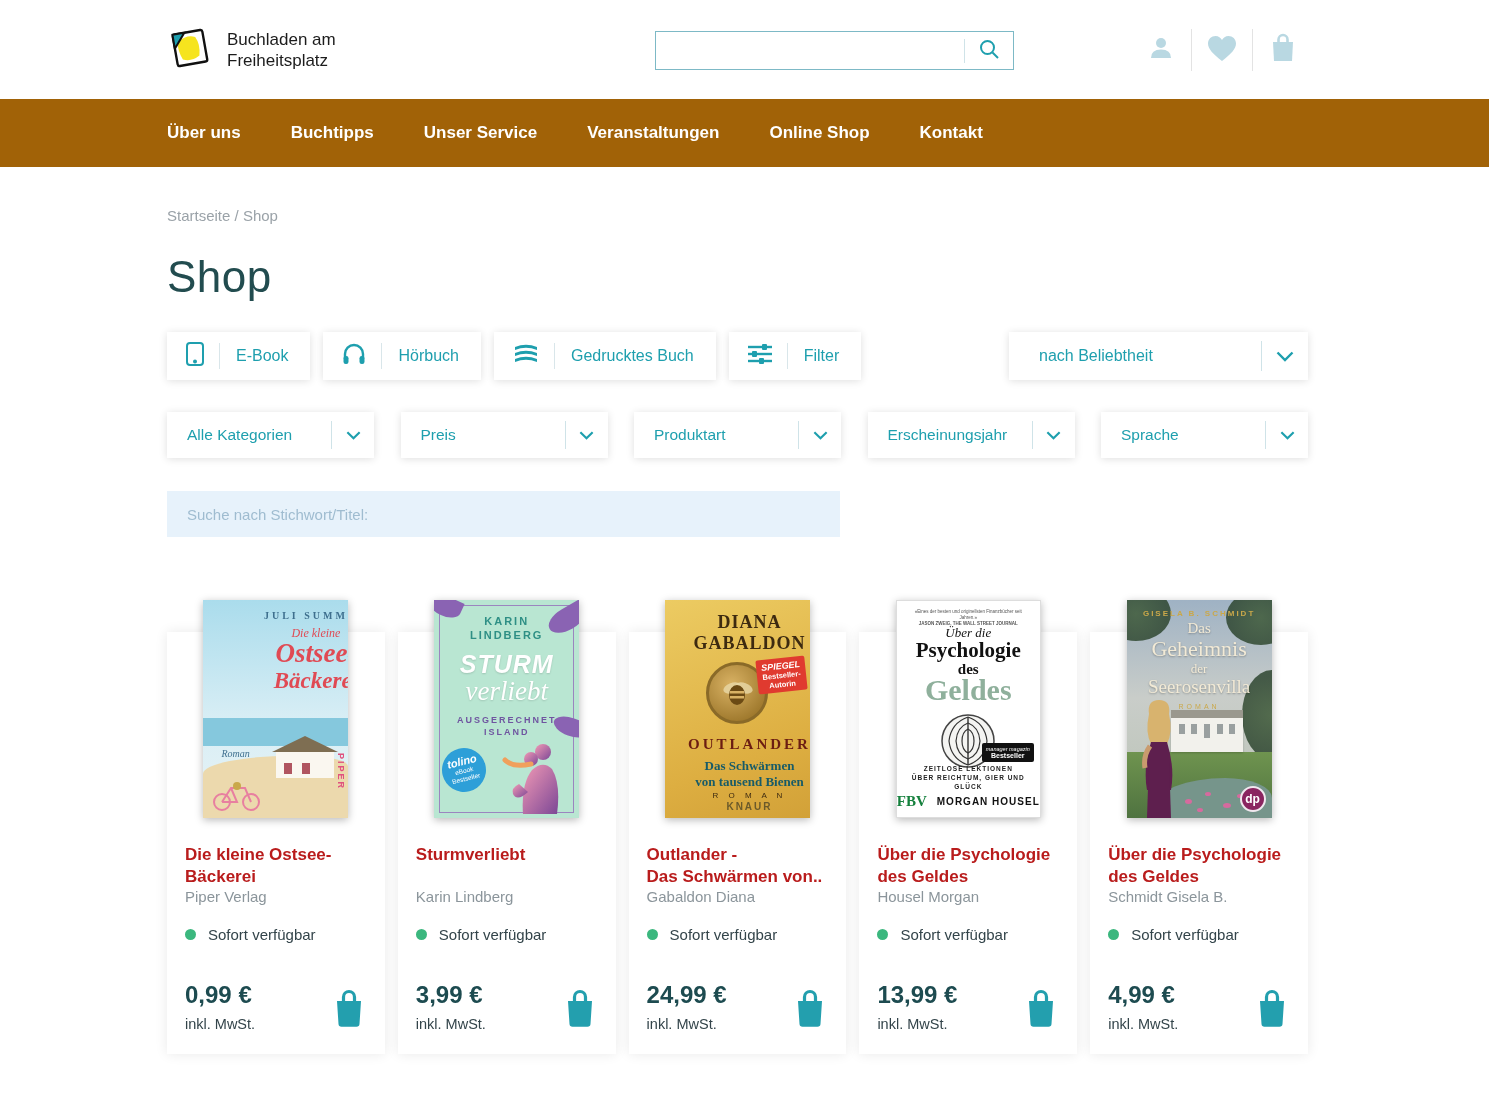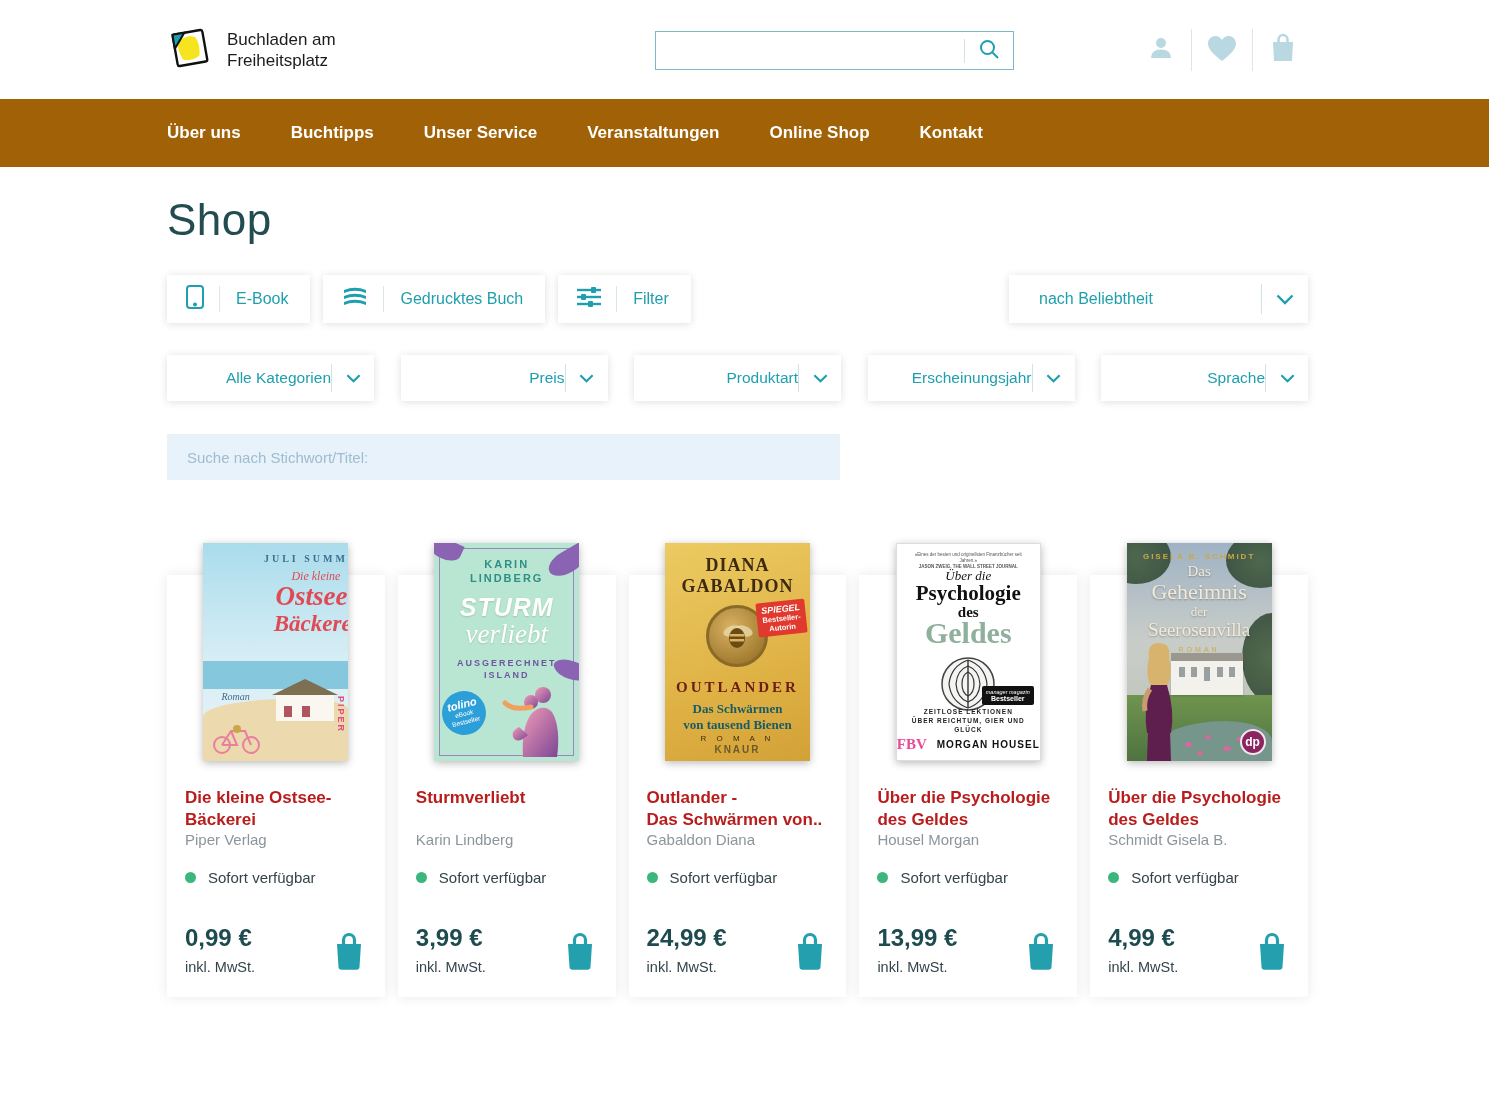--- a/index.html
+++ b/index.html
@@ -33,21 +33,21 @@
   .toolbar { margin-top:30px; display:flex; align-items:center; }
   .media-btn { height:48px; background:#fff; box-shadow:0 1px 8px rgba(0,0,0,.13); display:flex; align-items:center; margin-right:13px; cursor:pointer; padding:0 22px 0 18px; }
   .media-btn .mdiv { width:1px; height:26px; background:#d9e6ea; margin:0 16px 0 14px; }
   .media-btn .mlabel { color:#1e9fae; font-size:16px; }
   .sort-select { margin-left:auto; width:299px; height:48px; background:#fff; box-shadow:0 1px 8px rgba(0,0,0,.13); display:flex; align-items:center; cursor:pointer; }
   .sort-select .slabel { color:#1e9fae; font-size:16px; padding-left:30px; flex:1; }
   .sort-select .sdiv { width:1px; height:30px; background:#cfe3e8; }
   .chev { width:46px; display:flex; align-items:center; justify-content:center; }
 
   
-  .filter-row { margin-top:32px; display:flex; justify-content:space-between;text-align:right; }
+  .filter-row { margin-top:32px; display:flex; justify-content:space-between; }
   .dropdown { width:207px; height:46px; background:#fff; box-shadow:0 1px 8px rgba(0,0,0,.13); display:flex; align-items:center; cursor:pointer; }
   .dropdown .dlabel { color:#1e9fae; font-size:15.5px; padding-left:20px; flex:1; white-space:nowrap; }
   .dropdown .ddiv { width:1px; height:28px; background:#cfe3e8; }
   .dropdown .chev { width:42px; }
 
   
   .keyword-box { margin-top:33px; width:673px; height:46px; background:#e7f2fb; display:flex; align-items:center; }
   .keyword-box input { width:100%; height:100%; background:transparent; border:none; outline:none; padding:0 20px; font-size:15px; color:#557; }
   .keyword-box input::placeholder { color:#9fbcd0; }
 
@@ -86,21 +86,21 @@
   .c2-author { position:absolute; top:14px; width:100%; text-align:center; font-size:11px; font-weight:700; letter-spacing:2px; color:#2e8f85; line-height:14px; }
   .c2-t1 { position:absolute; top:50px; width:100%; text-align:center; font-size:25px; font-weight:700; font-style:italic; color:#fff; letter-spacing:1px; text-shadow:0 1px 2px rgba(0,0,0,.15); }
   .c2-t2 { position:absolute; top:76px; width:100%; text-align:center; font-family:"Liberation Serif",serif; font-size:27px; font-style:italic; color:#fff; text-shadow:0 1px 2px rgba(0,0,0,.15); }
   .c2-sub { position:absolute; top:114px; width:100%; text-align:center; font-size:9px; font-weight:700; letter-spacing:2px; color:#6f55a0; line-height:12px; }
   .c2-couple { position:absolute; right:8px; bottom:4px; }
   .c2-badge { position:absolute; left:8px; bottom:26px; width:44px; height:44px; border-radius:50%; background:#2d9fd8; transform:rotate(-14deg); color:#fff; text-align:center; padding-top:8px; }
   .c2-badge .b1 { font-size:11px; font-weight:700; font-style:italic; line-height:11px; }
   .c2-badge .b2 { font-size:6.5px; line-height:8px; }
 
   
-  .c3 { background:linear-gradient(160deg,#eccb62,#ddae41 70%,#d2a138); }
+  .c3 { background:linear-gradient(160deg,#eccb62,#ddae41 70%,#d2a138);padding-left:12px; }
   .c3-author { position:absolute; top:12px; width:100%; text-align:center; font-family:"Liberation Serif",serif; font-size:18px; font-weight:700; letter-spacing:1px; color:#3d2a10; line-height:21px; }
   .c3-medal { position:absolute; top:62px; left:50%; transform:translateX(-50%); width:62px; height:62px; border-radius:50%; background:radial-gradient(circle at 40% 35%,#d9b264,#a07a2e 75%); border:3px solid #8a6a28; display:flex; align-items:center; justify-content:center; }
   .c3-badge { position:absolute; top:58px; right:4px; background:#e03a2f; color:#fff; transform:rotate(-6deg); padding:3px 5px; text-align:center; border-radius:2px; }
   .c3-badge .b1 { font-size:9px; font-weight:700; font-style:italic; }
   .c3-badge .b2 { font-size:7.5px; font-weight:700; line-height:9px; }
   .c3-series { position:absolute; top:136px; width:100%; text-align:center; font-family:"Liberation Serif",serif; font-size:15px; font-weight:700; letter-spacing:3px; color:#6b1d12; }
   .c3-title { position:absolute; top:158px; width:100%; text-align:center; font-family:"Liberation Serif",serif; font-size:13px; font-weight:700; color:#175b68; line-height:16px; }
   .c3-roman { position:absolute; bottom:18px; width:100%; text-align:center; font-size:8px; letter-spacing:4px; color:#3d2a10; }
   .c3-pub { position:absolute; bottom:6px; width:100%; text-align:center; font-size:10px; font-weight:700; letter-spacing:2px; color:#6b5a2a; }
 
@@ -110,21 +110,21 @@
   .c4-pre { position:absolute; top:24px; width:100%; text-align:center; font-family:"Liberation Serif",serif; font-style:italic; font-size:13px; color:#111; }
   .c4-t1 { position:absolute; top:37px; width:100%; text-align:center; font-family:"Liberation Serif",serif; font-weight:700; font-size:21px; color:#111; }
   .c4-t2 { position:absolute; top:60px; width:100%; text-align:center; font-family:"Liberation Serif",serif; font-weight:700; font-size:15px; color:#111; }
   .c4-t3 { position:absolute; top:72px; width:100%; text-align:center; font-family:"Liberation Serif",serif; font-weight:700; font-size:30px; color:#8fb09c; }
   .c4-brain { position:absolute; top:110px; left:50%; transform:translateX(-50%); }
   .c4-badge { position:absolute; top:142px; right:6px; background:#111; color:#fff; padding:3px 4px; text-align:center; border-radius:2px; }
   .c4-badge .b1 { font-size:5.5px; font-style:italic; }
   .c4-badge .b2 { font-size:7px; font-weight:700; }
   .c4-sub { position:absolute; bottom:26px; width:100%; text-align:center; font-size:6.5px; font-weight:700; letter-spacing:1px; color:#222; line-height:9px; }
   .c4-bottom { position:absolute; bottom:7px; width:100%; display:flex; align-items:center; justify-content:center; gap:10px; }
-  .c4-fbv { font-family:"Liberation Serif",serif; font-size:15px; font-weight:700; color:#ec4899; }
+  .c4-fbv { font-family:"Liberation Serif",serif; font-size:15px; font-weight:700; color:#15803d; }
   .c4-ma { font-size:10px; font-weight:700; letter-spacing:1px; color:#111; }
 
   
   .c5 { background:linear-gradient(#9fb2c4,#c9cdc9 45%,#b9c2b4); }
   .c5-tree { position:absolute; width:70px; height:55px; border-radius:50%; background:radial-gradient(circle,#3e5a38,#2e4630 70%); opacity:.85; }
   .c5-author { position:absolute; top:9px; width:100%; text-align:center; font-size:8px; font-weight:700; letter-spacing:2px; color:#caa84a; z-index:3; }
   .c5-title { position:absolute; top:20px; width:100%; text-align:center; font-family:"Liberation Serif",serif; color:#f2ead6; z-index:3; text-shadow:0 1px 2px rgba(0,0,0,.3); }
   .c5-title .l1 { font-size:15px; line-height:17px; }
   .c5-title .l2 { font-size:22px; line-height:24px; }
   .c5-title .l3 { font-size:13px; line-height:15px; }
@@ -208,33 +208,49 @@
     <span class="nav-item">Über uns</span>
     <span class="nav-item">Buchtipps</span>
     <span class="nav-item">Unser Service</span>
     <span class="nav-item">Veranstaltungen</span>
     <span class="nav-item">Online Shop</span>
     <span class="nav-item">Kontakt</span>
   </div>
 </nav>
 
 <main class="container">
+  <div class="breadcrumb">
+    <span class="bc-link">Startseite</span>
+    <span>/</span>
+    <span>Shop</span>
+  </div>
 
   <h1 class="page-title">Shop</h1>
 
   <div class="toolbar">
     <div class="media-btn">
       <span>
         <svg width="20" height="26" viewBox="0 0 20 26" fill="none" stroke="#1e9fae" stroke-width="2">
           <rect x="2" y="2" width="16" height="22" rx="3"></rect>
             <circle cx="10" cy="20.5" r="1" fill="#1e9fae"></circle>
         </svg>
       </span>
       <span class="mdiv"></span>
       <span class="mlabel">E-Book</span>
+    </div>
+    <div class="media-btn">
+      <span>
+        <svg width="26" height="24" viewBox="0 0 26 24" fill="none" stroke="#1e9fae" stroke-width="2.4">
+          <path d="M4 16 V12 a9 9 0 0 1 18 0 v4"></path>
+          <rect x="2.5" y="14" width="5" height="8" rx="2.2" fill="#1e9fae" stroke="none"></rect>
+          <rect x="18.5" y="14" width="5" height="8" rx="2.2" fill="#1e9fae" stroke="none"></rect>
+        </svg>
+      </span>
+      <span class="mdiv"></span>
+      <span class="mlabel">Hörbuch</span>
     </div>
     <div class="media-btn">
       <span>
         <svg width="28" height="26" viewBox="0 0 28 26" fill="none" stroke="#1e9fae" stroke-width="2">
           <path d="M3 6 Q14 1.5 25 6 L25 9 Q14 4.5 3 9 Z" fill="#1e9fae" stroke="none"></path>
           <path d="M3 12 Q14 7.5 25 12 L25 15 Q14 10.5 3 15 Z" fill="#1e9fae" stroke="none"></path>
           <path d="M3 18 Q14 13.5 25 18 L25 21 Q14 16.5 3 21 Z" fill="#1e9fae" stroke="none"></path>
         </svg>
       </span>
       <span class="mdiv"></span>

